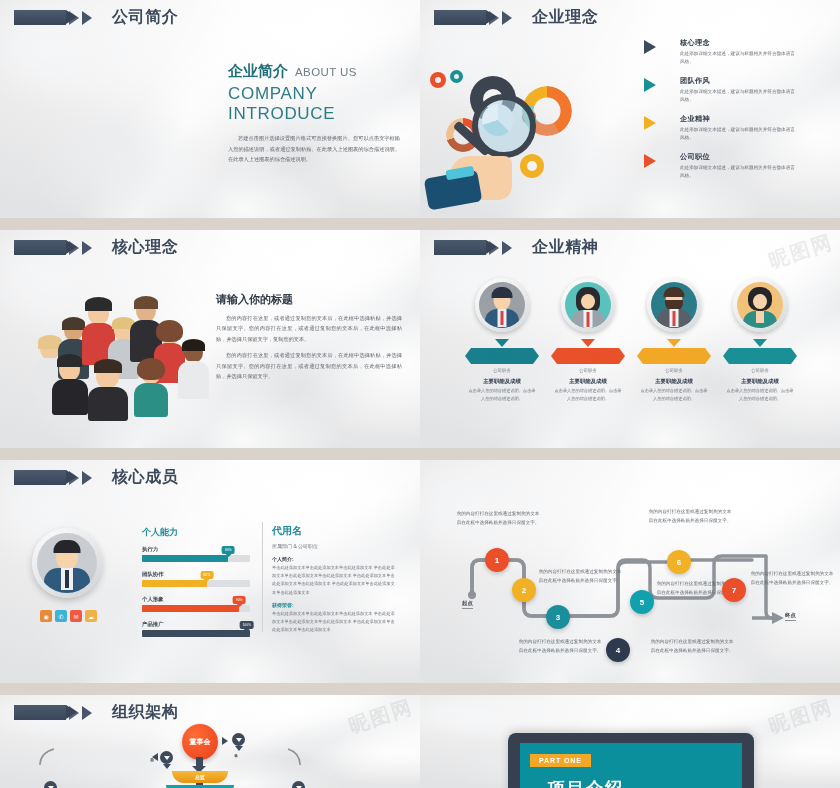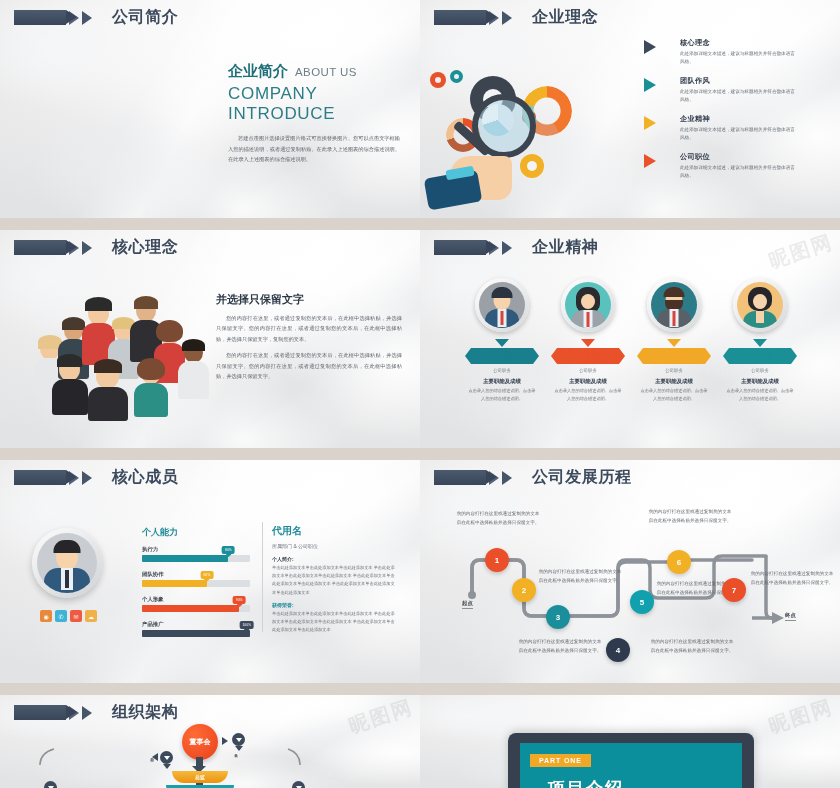--- a/index.html
+++ b/index.html
@@ -342,21 +342,21 @@
             <div class="hair" style="left:6px;top:-5px;width:28px;height:14px;background:#3a2c22"></div>
             <div class="body" style="left:0;top:23px;width:40px;height:34px;background:#2d2d31"></div>
           </div>
         <div class="ppl" style="left:104px;top:72px">
             <div class="head" style="left:7px;top:0;width:20px;height:22px;background:#f3c9a0"></div>
             <div class="hair" style="left:3px;top:-4px;width:28px;height:22px;background:#7a4a32;border-radius:50% 50% 40% 40%"></div>
             <div class="body" style="left:0;top:21px;width:34px;height:34px;background:#2b8f86"></div>
           </div>
       </div>
       <div class="s3txt">
-        <h3>并选择只保留文字</h3>
+        <h3>请输入你的标题</h3>
         <p>您的内容打在这里，或者通过复制您的文本后，在此框中选择粘贴，并选择只保留文字。您的内容打在这里，或者通过复制您的文本后，在此框中选择粘贴，并选择只保留文字，复制您的文本。</p>
         <p>您的内容打在这里，或者通过复制您的文本后，在此框中选择粘贴，并选择只保留文字。您的内容打在这里，或者通过复制您的文本后，在此框中选择粘贴，并选择只保留文字。</p>
       </div>
     </div>
   </div>
 
   <div class="slide">
     <div class="silk"></div>
     <div class="wm">昵图网</div>
     <div class="inner">
@@ -504,26 +504,20 @@
         <p>单击此处添加文本单击此处添加文本单击此处添加文本 单击此处添加文本单击此处添加文本单击此处添加文本 单击此处添加文本单击此处添加文本单击此处添加文本 单击此处添加文本单击此处添加文本单击此处添加文本</p>
         <div class="sub t">获得荣誉:</div>
         <p>单击此处添加文本单击此处添加文本单击此处添加文本 单击此处添加文本单击此处添加文本单击此处添加文本 单击此处添加文本单击此处添加文本单击此处添加文本</p>
       </div>
     </div>
   </div>
 
   <div class="slide">
     <div class="silk"></div>
     <div class="inner">
-      <div class="hdr">
-        <div class="bar"></div>
-        <div class="chev"></div>
-        <div class="chev c2"></div>
-        <div class="hdr-title">公司发展历程</div>
-      </div>
       <div class="tl">
         <svg width="420" height="225" style="position:absolute;left:0;top:0">
           <path d="M52,135 L52,108 Q52,100 60,100 L96,100 Q104,100 104,108 L104,148 Q104,156 112,156 L190,156 Q198,156 198,148 L198,110 Q198,102 206,102 L254,102 Q262,102 262,94 L262,108 Q262,100 270,100 L332,100" fill="none" stroke="#8e9399" stroke-width="3.5" stroke-linecap="round"></path>
           <path d="M52,135 L52,108 Q52,100 60,100 L96,100 Q104,100 104,108 L104,148 Q104,156 112,156 L190,156 Q198,156 198,148 L198,108 Q198,100 206,100 L222,100 Q230,100 230,108 L230,130 Q230,138 238,138 L286,138 Q294,138 294,130 L294,104 Q294,96 302,96 L346,96" fill="none" stroke="#8e9399" stroke-width="3.5" stroke-linecap="round"></path>
           <circle cx="52" cy="135" r="4" fill="#8e9399"></circle>
           <path d="M332,158 L352,158" stroke="#8e9399" stroke-width="3.5"></path>
           <path d="M346,96 L346,152 Q346,158 352,158" fill="none" stroke="#8e9399" stroke-width="3.5"></path>
           <polygon points="352,152 364,158 352,164" fill="#8e9399"></polygon>
         </svg>
         <div class="tnode" style="left:65px;top:88px;background:#ea4f2a">1</div>

